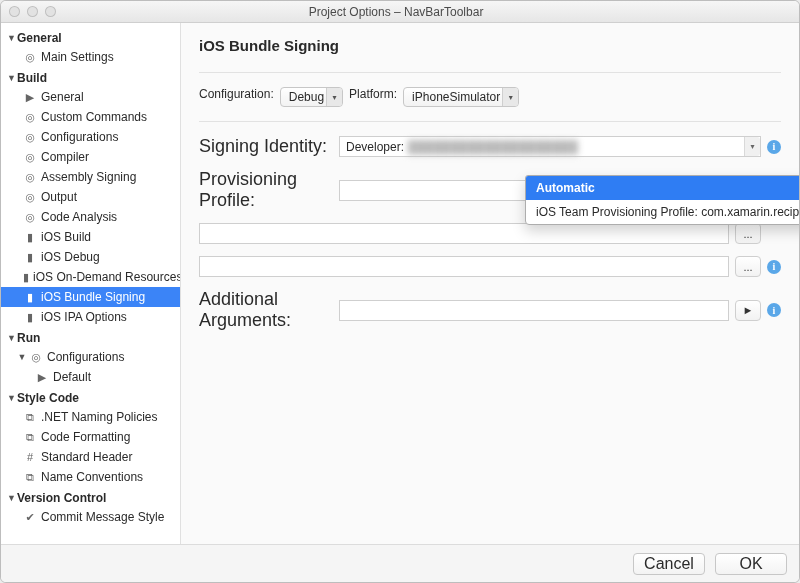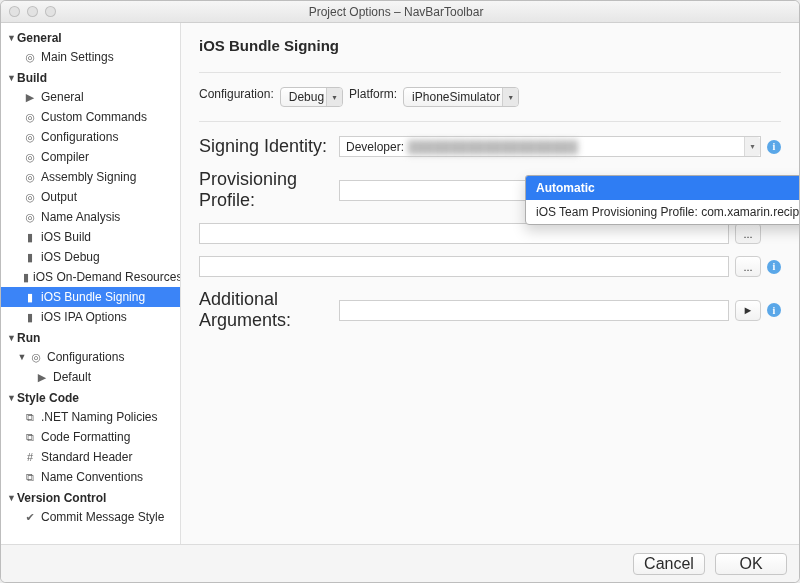--- a/index.html
+++ b/index.html
@@ -199,21 +199,21 @@
       <div class="item">
           <span class="icon">◎</span>
           <span>Assembly Signing</span>
         </div>
       <div class="item">
           <span class="icon">◎</span>
           <span>Output</span>
         </div>
       <div class="item">
           <span class="icon">◎</span>
-          <span>Name Analysis</span>
+          <span>Code Analysis</span>
         </div>
       <div class="item">
           <span class="icon">▮</span>
           <span>iOS Build</span>
         </div>
       <div class="item">
           <span class="icon">▮</span>
           <span>iOS Debug</span>
         </div>
       <div class="item">

